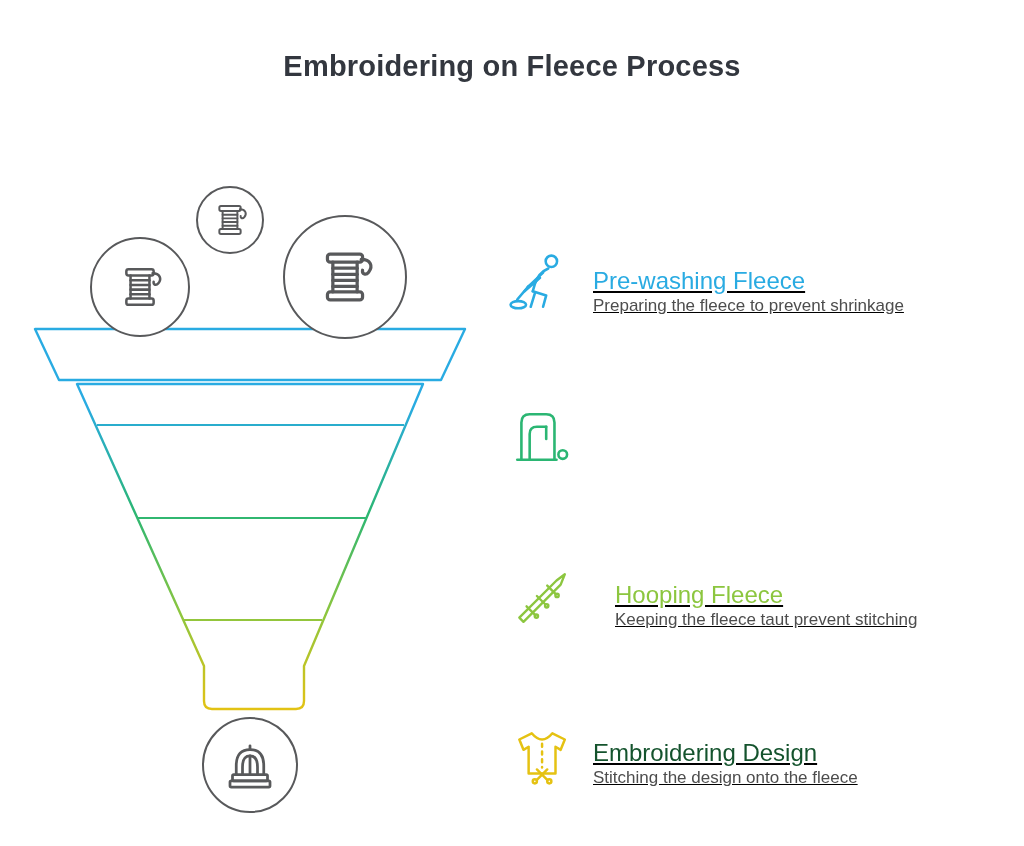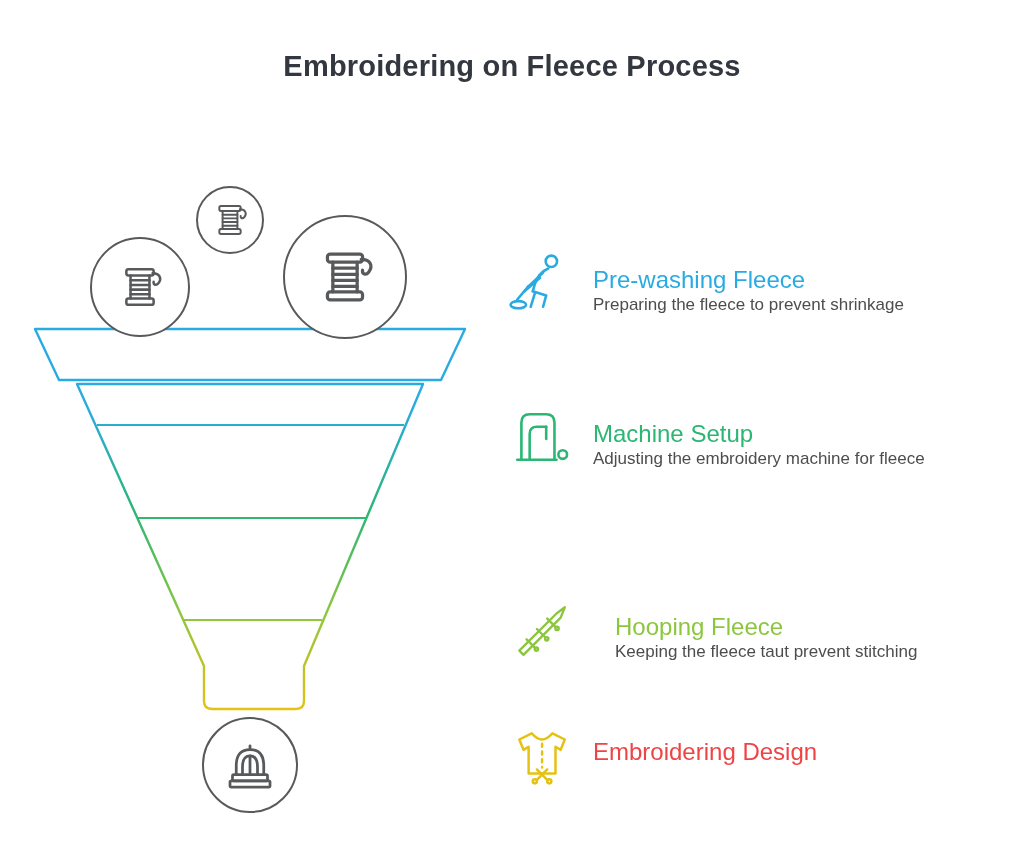--- a/index.html
+++ b/index.html
@@ -6,26 +6,26 @@
   .canvas {
     position:relative; width:1024px; height:846px; background:#ffffff;
     font-family:"Liberation Sans", sans-serif; overflow:hidden;
   }
   .page-title {
     position:absolute; top:50px; left:0; width:100%; margin:0;
     text-align:center; font-size:29px; font-weight:700; color:#33373f;
     letter-spacing:0.2px;
   }
   .funnel-wrap { position:absolute; left:20px; top:160px; width:470px; height:680px; }
-  .step { position:absolute; left:505px; width:490px; display:flex; gap:18px; align-items:flex-start; }
+  .step { position:absolute; left:505px; width:490px; display:flex; gap:18px; align-items:flex-end;text-decoration:underline; }
   .step-icon { width:70px; height:66px; flex:none; display:flex; align-items:center; justify-content:center; }
   .step-text { padding-top:16px; }
   .step-title { font-size:24px; font-weight:400; line-height:1.15; }
   .step-desc { font-size:17px; color:#4d4d4d; line-height:1.25; }
-  .s1 { top:250px; } .s2 { top:404px; } .s3 { top:597px;gap:40px; } .s4 { top:722px; }
+  .s1 { top:250px; } .s2 { top:404px; } .s3 { top:564px;gap:40px; } .s4 { top:722px; }
 </style>
 </head>
 <body>
 
 <div class="canvas">
 
   <h1 class="page-title">Embroidering on Fleece Process</h1>
 
   <div class="funnel-wrap">
     <svg viewBox="0 0 470 680" width="470" height="680">
@@ -108,24 +108,20 @@
   <div class="step s2">
     <span class="step-icon" style="color: rgb(43, 182, 115);">
       <svg viewBox="0 0 60 60" width="62" height="62" fill="none" stroke="currentColor" stroke-width="2.5" stroke-linecap="round" stroke-linejoin="round">
         <path d="M 12,52 V 16 Q 12,8 20,8 H 36 Q 44,8 44,16 V 52"></path>
         <path d="M 20,52 V 27 Q 20,20 27,20 H 36"></path>
         <line x1="36" y1="20" x2="36" y2="32"></line>
         <line x1="8" y1="52" x2="46" y2="52"></line>
         <circle cx="52" cy="47" r="4.2"></circle>
       </svg>
     </span>
-    <div class="step-text">
-      <div class="step-title" style="color: rgb(43, 182, 115);">Machine Setup</div>
-      <div class="step-desc">Adjusting the embroidery machine for fleece</div>
-    </div>
   </div>
 
   <div class="step s3">
     <span class="step-icon" style="color: rgb(140, 198, 63);">
       <svg viewBox="0 0 60 60" width="62" height="62" fill="none" stroke="currentColor" stroke-width="2.3" stroke-linecap="round" stroke-linejoin="round">
         <path d="M 10,50 L 46,14 L 54,8 L 50,18 L 14,54 Z"></path>
         <line x1="17" y1="39" x2="25" y2="47"></line>
         <circle cx="26.5" cy="48.5" r="1.6"></circle>
         <line x1="27" y1="29" x2="35" y2="37"></line>
         <circle cx="36.5" cy="38.5" r="1.6"></circle>
@@ -144,17 +140,18 @@
       <svg viewBox="0 0 60 60" width="62" height="62" fill="none" stroke="currentColor" stroke-width="2.4" stroke-linecap="round" stroke-linejoin="round">
         <path d="M 22,9 L 10,15 L 14,25 L 19,22 V 48 H 45 V 22 L 50,25 L 54,15 L 42,9 Q 37,15 32,15 Q 27,15 22,9 Z"></path>
         <line x1="32" y1="19" x2="32" y2="42" stroke-dasharray="3 4.5"></line>
         <line x1="27" y1="44" x2="37" y2="54"></line>
         <line x1="37" y1="44" x2="27" y2="54"></line>
         <circle cx="25" cy="55.5" r="2"></circle>
         <circle cx="39" cy="55.5" r="2"></circle>
       </svg>
     </span>
     <div class="step-text">
-      <div class="step-title" style="color: #ef4444;">Embroidering Design</div>
+      <div class="step-title" style="color: #14532d;">Embroidering Design</div>
+      <div class="step-desc">Stitching the design onto the fleece</div>
     </div>
   </div>
 
 </div>
 
 </body></html>

